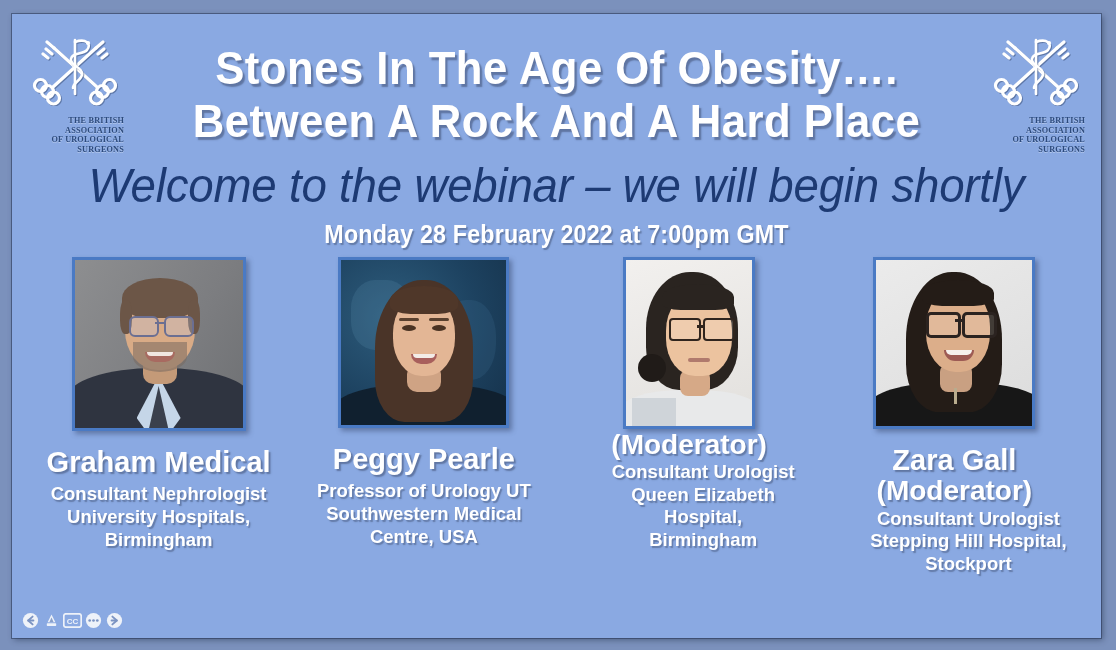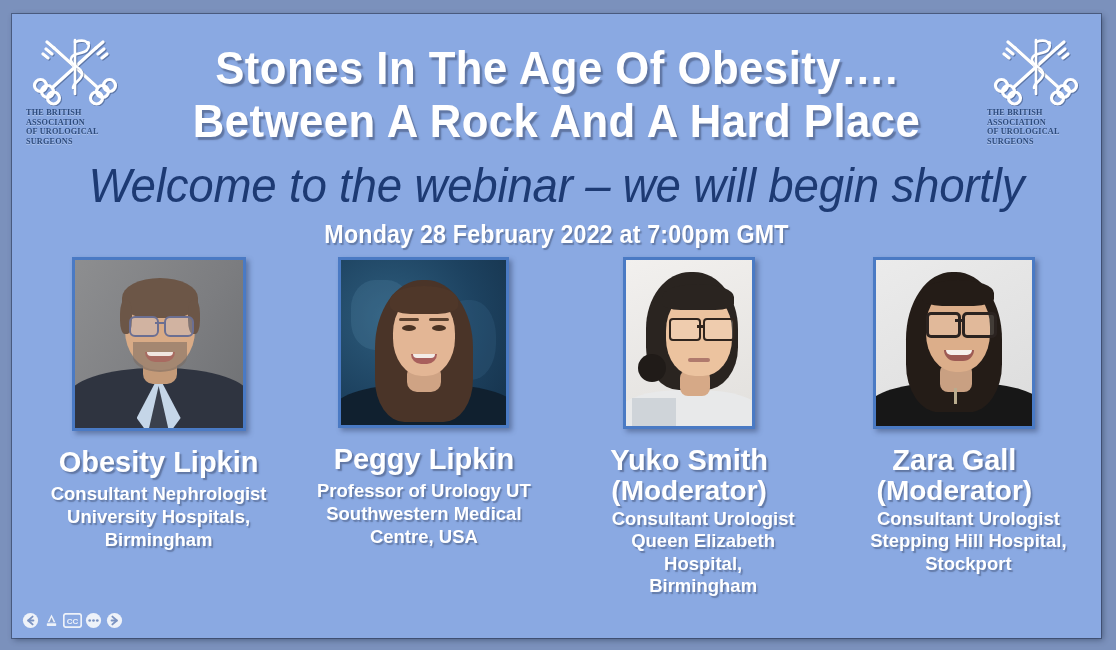--- a/index.html
+++ b/index.html
@@ -47,22 +47,22 @@
   .logo.right { right: 16px; }
 
   .logo .mark {
     position: relative;
     width: 98px;
     height: 74px;
   }
   .logo .mark svg { display: block; }
 
   .logo .wordmark {
-    margin-top: 2px;
-    text-align: left;
+    margin-top: 10px;
+    text-align: right;
     color: #2c4a7c;
     font-family: "Liberation Serif", serif;
     font-weight: 700;
     line-height: 1.18;
     letter-spacing: 0.2px;
     text-shadow: 0 1px 0 rgba(255,255,255,0.35);
   }
   .logo .wordmark .l1 { font-size: 8.2px; display:block; }
   .logo .wordmark .l2 { font-size: 8.2px; display:block; }
 
@@ -304,21 +304,21 @@
               <div class="ph-el" style="left:54px;top:56px;width:26px;height:17px;border:2px solid #6b6f92;border-radius:6px;background:rgba(190,200,235,0.28);"></div>
               <div class="ph-el" style="left:89px;top:56px;width:26px;height:17px;border:2px solid #6b6f92;border-radius:6px;background:rgba(190,200,235,0.28);"></div>
               <div class="ph-el" style="left:80px;top:62px;width:9px;height:2px;background:#6b6f92;"></div>
 
               <div class="ph-el" style="left:58px;top:82px;width:54px;height:30px;background:rgba(120,106,96,0.55);border-radius:0 0 50% 50%;"></div>
 
               <div class="ph-el" style="left:70px;top:92px;width:30px;height:10px;background:#a86a60;border-radius:0 0 16px 16px;"></div>
               <div class="ph-el" style="left:72px;top:92px;width:26px;height:4px;background:#f0e6e0;border-radius:0 0 10px 10px;"></div>
             </div>
           </div>
-          <div class="sp-name">Obesity Lipkin</div>
+          <div class="sp-name">Graham Medical</div>
           <div class="sp-aff">Consultant Nephrologist
 University Hospitals,
 Birmingham</div>
         </div>
 
         <div class="speaker">
           <div class="portrait-frame">
             <div class="portrait" style="width:165px;height:165px;">
               <div class="ph-bg" style="background:radial-gradient(circle at 30% 35%,#2e5d7d,#1d4260 55%,#15314a);"></div>
               <div class="ph-el" style="left:10px;top:20px;width:60px;height:70px;background:rgba(90,140,175,0.22);border-radius:40%;"></div>
@@ -337,21 +337,21 @@
               <div class="ph-el" style="left:58px;top:58px;width:20px;height:3px;background:#5a412f;border-radius:2px;"></div>
               <div class="ph-el" style="left:88px;top:58px;width:20px;height:3px;background:#5a412f;border-radius:2px;"></div>
 
               <div class="ph-el" style="left:61px;top:65px;width:14px;height:6px;background:#4b3323;border-radius:50%;"></div>
               <div class="ph-el" style="left:91px;top:65px;width:14px;height:6px;background:#4b3323;border-radius:50%;"></div>
 
               <div class="ph-el" style="left:70px;top:94px;width:26px;height:10px;background:#a85f5c;border-radius:0 0 14px 14px;"></div>
               <div class="ph-el" style="left:72px;top:94px;width:22px;height:4px;background:#f3ece7;border-radius:0 0 9px 9px;"></div>
             </div>
           </div>
-          <div class="sp-name">Peggy Lipkin</div>
+          <div class="sp-name">Peggy Pearle</div>
           <div class="sp-aff">Professor of Urology UT
 Southwestern Medical
 Centre, USA</div>
         </div>
 
         <div class="speaker">
           <div class="portrait-frame">
             <div class="portrait" style="width:126px;height:166px;">
               <div class="ph-bg" style="background:linear-gradient(160deg,#f2f0ee,#e2e0dd);"></div>
 
@@ -368,21 +368,20 @@
 
               <div class="ph-el" style="left:36px;top:24px;width:72px;height:26px;background:#2a2420;border-radius:50% 50% 26% 26%;"></div>
 
               <div class="ph-el" style="left:43px;top:58px;width:28px;height:19px;border:2.5px solid #30251e;border-radius:4px;background:rgba(255,255,255,0.16);"></div>
               <div class="ph-el" style="left:77px;top:58px;width:28px;height:19px;border:2.5px solid #30251e;border-radius:4px;background:rgba(255,255,255,0.16);"></div>
               <div class="ph-el" style="left:71px;top:65px;width:6px;height:2.5px;background:#30251e;"></div>
 
               <div class="ph-el" style="left:62px;top:98px;width:22px;height:4px;background:#b07a6d;border-radius:3px;"></div>
             </div>
           </div>
-          <div class="sp-name">Yuko Smith</div>
           <div class="sp-mod">(Moderator)</div>
           <div class="sp-aff">Consultant Urologist
 Queen Elizabeth Hospital,
 Birmingham</div>
         </div>
 
         <div class="speaker">
           <div class="portrait-frame">
             <div class="portrait" style="width:156px;height:166px;">
               <div class="ph-bg" style="background:linear-gradient(150deg,#ebebeb,#dcdcdc);"></div>

